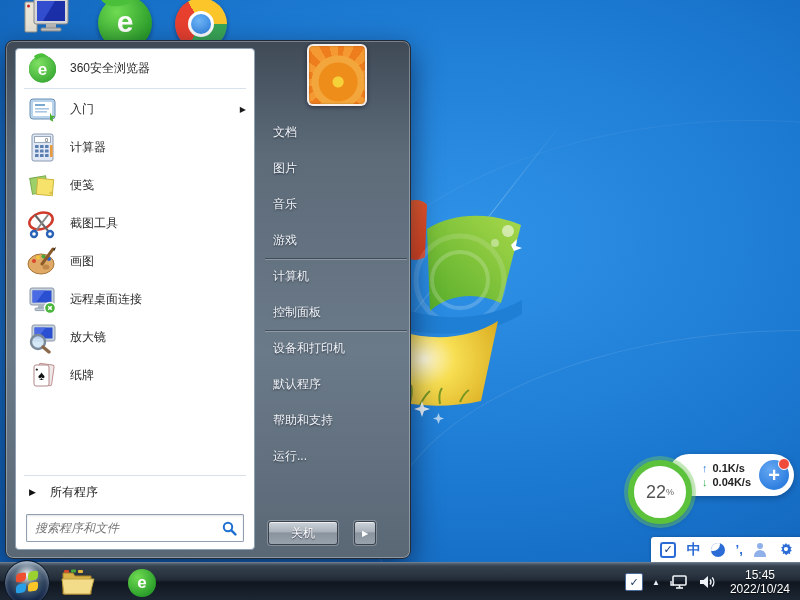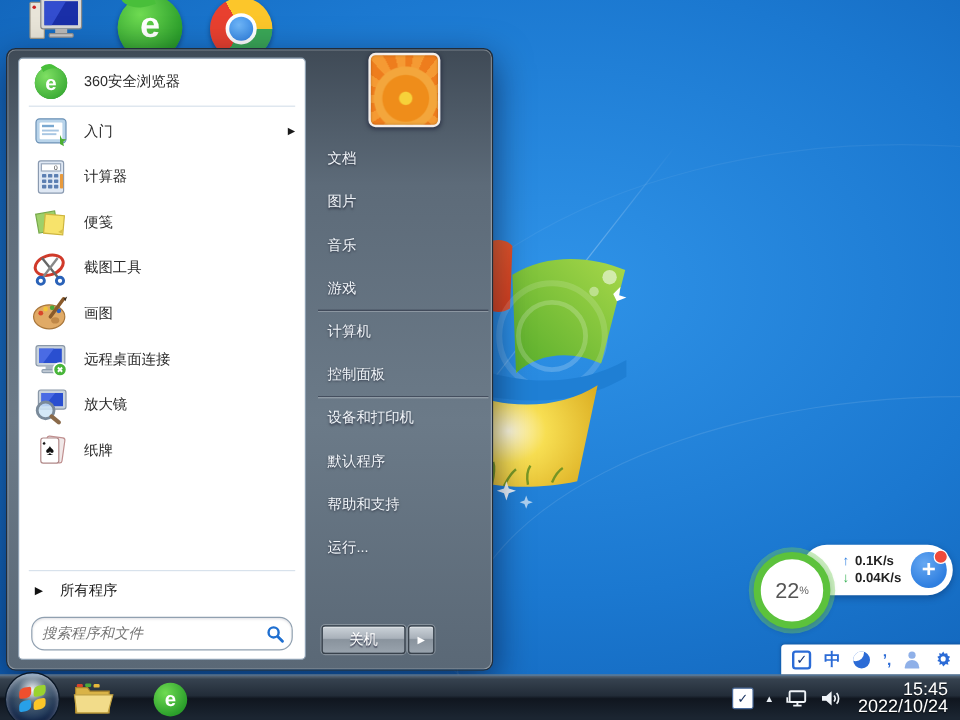--- a/index.html
+++ b/index.html
@@ -37,36 +37,36 @@
     border:1px solid #8ea0b2;border-radius:4px;box-sizing:border-box;display:flex;flex-direction:column;}
   .mrow{height:38px;display:flex;align-items:center;padding:0 8px 0 10px;gap:11px;cursor:pointer;}
   .mrow .lbl{font-size:12px;color:#2a2a2a;}
   .mrow .sub-arrow{margin-left:auto;font-size:8px;color:#1a1a1a;}
   .lsep{height:1px;background:#d8e2ec;margin:1px 8px;}
   .lspacer{flex:1;}
   .all-prog{height:30px;display:flex;align-items:center;gap:14px;padding-left:13px;cursor:pointer;}
   .all-prog .tri{font-size:9px;color:#111;}
   .all-prog .lbl{font-size:12px;color:#222;}
   .search-row{height:42px;display:flex;align-items:center;padding:0 10px;}
-  .search-box{flex:1;height:26px;border:1px solid #90a0b0;border-radius:11px;background:#fff;
+  .search-box{flex:1;height:26px;border:1px solid #90a0b0;border-radius:1px;background:#fff;
     display:flex;align-items:center;padding:0 6px;box-shadow:inset 0 1px 2px rgba(0,0,40,.12);}
   .search-box input{flex:1;border:none;outline:none;font-style:italic;font-size:12px;color:#555;font-family:inherit;background:transparent;}
 
   .avatar{position:absolute;left:301px;top:3px;width:56px;height:58px;border-radius:6px;z-index:2;
     border:2px solid rgba(245,250,255,.9);box-shadow:0 1px 4px rgba(0,0,30,.5),inset 0 0 2px rgba(0,0,0,.3);
     background:
       radial-gradient(circle at 52% 62%, #f6d23a 0 5px, #ef8d1a 6px 19px, #f3a63c 20px 26px, rgba(0,0,0,0) 27px),
       repeating-conic-gradient(from 10deg at 52% 62%, #f59a33 0 14deg, #ee7d1d 14deg 28deg);
     background-color:#cfe8f5;}
   .menu-right-items{position:absolute;left:267px;top:73px;width:132px;}
   .rrow{height:36px;display:flex;align-items:center;font-size:12px;color:#f2f6fa;
     text-shadow:0 1px 2px rgba(0,0,20,.6);cursor:pointer;}
   .rsep{position:absolute;left:259px;width:142px;height:2px;
     background:linear-gradient(180deg,rgba(0,0,20,.35) 0 1px,rgba(255,255,255,.25) 1px 2px);}
-  .shutdown-wrap{position:absolute;left:262px;top:480px;display:flex;gap:2px;}
+  .shutdown-wrap{position:absolute;left:262px;top:480px;display:flex;gap:16px;}
   .sd-btn,.sd-arrow{height:24px;border:1px solid #39424c;border-radius:3px;box-sizing:border-box;
     background:linear-gradient(180deg,#ccd3d9 0%,#a9b1ba 45%,#89939d 50%,#99a3ad 100%);
     box-shadow:inset 0 1px 0 rgba(255,255,255,.65),0 0 0 1px rgba(255,255,255,.25);
     display:flex;align-items:center;justify-content:center;cursor:pointer;}
   .sd-btn{width:70px;font-size:12px;color:#fff;text-shadow:0 1px 1px rgba(0,0,30,.6);}
   .sd-arrow{width:22px;font-size:8px;color:#fff;}
 
   
   .net-widget{position:absolute;left:628px;top:441px;width:170px;height:70px;z-index:5;}
   .pill{position:absolute;left:40px;top:13px;width:126px;height:42px;background:#fff;border-radius:21px;
@@ -110,21 +110,21 @@
   .orb-flag span{border-radius:45% 20% 45% 20%;}
   .of-tl{background:#ee4f2e;} .of-tr{background:#9ad22f;} .of-bl{background:#28a0e8;} .of-br{background:#fcc628;}
   .tb-ico{position:absolute;top:5px;width:40px;height:30px;display:flex;align-items:center;justify-content:center;cursor:pointer;border-radius:3px;}
   .tb-360{width:28px;height:28px;border-radius:50%;
     background:radial-gradient(circle at 35% 30%,#6fdb52,#2da02c 70%,#1f8a20);
     color:#fff;font-weight:bold;font-size:17px;display:flex;align-items:center;justify-content:center;}
   .tray{position:absolute;right:0;top:0;height:38px;display:flex;align-items:center;gap:9px;padding-right:6px;}
   .tray-input{width:16px;height:16px;background:#fff;border:1px solid #4a6a9a;border-radius:2px;
     display:flex;align-items:center;justify-content:center;font-size:11px;font-weight:bold;color:#16305e;cursor:pointer;}
   .tray-chevron{color:#e8eef4;font-size:8px;cursor:pointer;}
-  .clock{color:#fff;font-size:15px;line-height:14px;text-align:right;text-shadow:0 1px 1px rgba(0,0,0,.8);cursor:pointer;padding:0 4px;}
+  .clock{color:#fff;font-size:12px;line-height:14px;text-align:center;text-shadow:0 1px 1px rgba(0,0,0,.8);cursor:pointer;padding:0 4px;}
 </style>
 </head>
 <body>
 
 <div class="screen">
 
   <div class="desktop">
     <div class="arc1"></div>
     <div class="arc2"></div>
     <div class="streak"></div>

